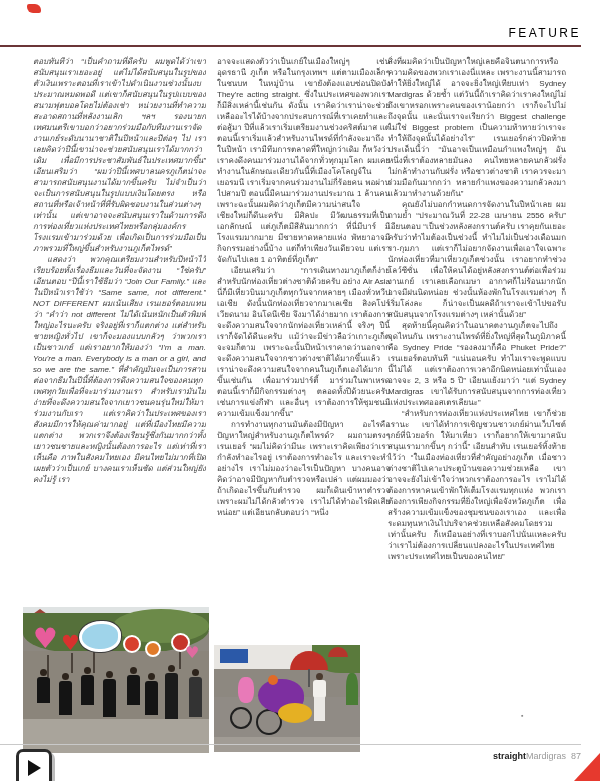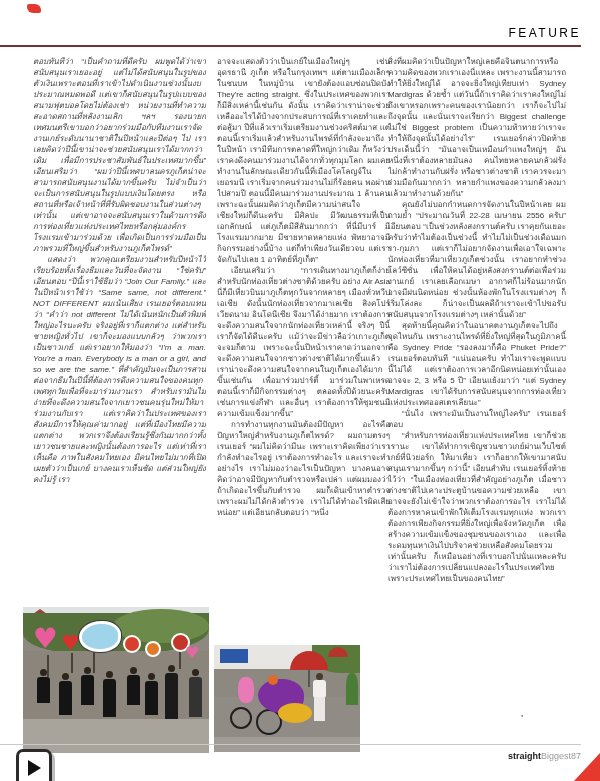--- a/index.html
+++ b/index.html
@@ -33,21 +33,21 @@
   .wheel{position:absolute;border:2px solid #1f1f1f;border-radius:50%;background:transparent;}
   
   .play-button{position:absolute;left:16px;top:749px;width:30px;height:34px;background:#ffffff;
                border:3px solid #2b2b2b;border-radius:7px;box-shadow:3px 3px 0 #bdbdbd;cursor:pointer;}
   .play-triangle{position:absolute;left:9px;top:8px;width:0;height:0;
                  border-left:13px solid #111;border-top:8px solid transparent;border-bottom:8px solid transparent;}
   
   .footer-rule{position:absolute;left:0;top:744px;width:581px;height:1px;background:#c9c9c9;}
   .footer{position:absolute;top:751px;right:19px;font-size:9px;color:#9a9a9a;}
   .footer .brand-bold{font-weight:bold;color:#1c1c1c;}
-  .footer .pagenum{}
+  .footer .pagenum{margin-left:5px;}
   .corner-triangle{position:absolute;right:0;bottom:0;width:0;height:0;
                    border-left:26px solid transparent;border-bottom:28px solid #e6392e;}
 </style>
 </head>
 <body>
 
 <div class="page">
 
   <div class="corner-logo"></div>
   <div class="feature-label">FEATURE</div>
@@ -61,21 +61,20 @@
   <div class="col col2">
     <p>อาจจะแสดงตัวว่าเป็นเกย์ในเมืองใหญ่ๆ เช่น อุดรธานี ภูเก็ต หรือในกรุงเทพฯ แต่ตามเมืองเล็กๆ ในชนบท ในหมู่บ้าน เขายังต้องแอบซ่อนปิดบัง They're acting straight. ซึ่งในประเทศของพวกเราก็มีสิ่งเหล่านี้เช่นกัน ดังนั้น เราคิดว่าเราน่าจะช่วยเหลืออะไรได้บ้างจากประสบการณ์ที่เราเคยทำและต่อสู้มา ปีที่แล้วเราเริ่มเตรียมงานช่วงคริสต์มาส แต่ตอนนี้เราเริ่มแล้วสำหรับงานไพรด์ที่กำลังจะมาถึงในปีหน้า เรามีทีมการตลาดที่ใหญ่กว่าเดิม ก็หวังว่าเราคงดึงคนมาร่วมงานได้จากทั่วทุกมุมโลก ผมเคยทำงานในลักษณะเดียวกันนี้ที่เมืองโคโลญจ์ในเยอรมนี เราเริ่มจากคนร่วมงานไม่กี่ร้อยคน พอผ่านไปสามปี ตอนนี้มีคนมาร่วมงานประมาณ 1 ล้านคน เพราะฉะนั้นผมคิดว่าภูเก็ตมีความน่าสนใจ เชียงใหม่ก็ดีนะครับ มีศิลปะ มีวัฒนธรรมที่เป็นเอกลักษณ์ แต่ภูเก็ตมีสีสันมากกว่า ที่นี่มีบาร์ มีโรงแรมมากมาย มีชายหาดหลายแห่ง พัทยาอาจมีกิจกรรมอย่างนี้บ้าง แต่ก็ทำเพียงวันเดียวจบ แต่เราจัดกันไปเลย 1 อาทิตย์ที่ภูเก็ต”</p>
     <p class="indent">เอียนเสริมว่า “การเดินทางมาภูเก็ตก็ง่ายสำหรับนักท่องเที่ยวต่างชาติด้วยครับ อย่าง Air Asia นี่ก็มีเที่ยวบินมาภูเก็ตทุกวันจากหลายๆ เมืองทั่วทวีปเอเชีย ดังนั้นนักท่องเที่ยวจากมาเลเซีย สิงคโปร์ เวียดนาม อินโดนีเซีย จึงมาได้ง่ายมาก เราต้องการจะดึงความสนใจจากนักท่องเที่ยวเหล่านี้ จริงๆ ปีนี้ เราก็จัดได้ดีนะครับ แม้ว่าจะมีข่าวลือว่าเกาะภูเก็ตจะจมก็ตาม เพราะฉะนั้นปีหน้าเราคาดว่านอกจากจะดึงความสนใจจากชาวต่างชาติได้มากขึ้นแล้ว เราน่าจะดึงความสนใจจากคนในภูเก็ตเองได้มากขึ้นเช่นกัน เพื่อมาร่วมปาร์ตี้ มาร่วมในพาเหรด ตอนนี้เราก็มีกิจกรรมต่างๆ ตลอดทั้งปีด้วยนะครับ เช่นการแข่งกีฬา และอื่นๆ เราต้องการให้ชุมชนมีความเข้มแข็งมากขึ้น”</p>
     <p class="indent">การทำงานทุกงานมันต้องมีปัญหา อะไรคือปัญหาใหญ่สำหรับงานภูเก็ตไพรด์? ผมถามตรงๆ เรนเยอร์ “ผมไม่คิดว่ามีนะ เพราะเราคิดเพียงว่าเรากำลังทำอะไรอยู่ เราต้องการทำอะไร และเราจะทำอย่างไร เราไม่มองว่าอะไรเป็นปัญหา บางคนอาจคิดว่าอาจมีปัญหากับตำรวจหรือเปล่า แต่ผมมองว่าถ้าเกิดอะไรขึ้นกับตำรวจ ผมก็เดินเข้าหาตำรวจ เพราะผมไม่ได้กลัวตำรวจ เราไม่ได้ทำอะไรผิดเสียหน่อย” แต่เอียนกลับตอบว่า “หนึ่ง</p>
   </div>
 
   <div class="col col3">
     <p>สิ่งที่ผมคิดว่าเป็นปัญหาใหญ่เลยคือจินตนาการหรือความคิดของพวกเราเองนี่แหละ เพราะงานนี้สามารถทำให้ยิ่งใหญ่ได้ อาจจะยิ่งใหญ่เทียบเท่า Sydney Mardigras ด้วยซ้ำ แต่วันนี้ถ้าเราคิดว่าเราคงใหญ่ไม่ถึงเขาหรอกเพราะคนของเราน้อยกว่า เราก็จะไปไม่ถึงจุดนั้น และนั่นเราจะเรียกว่า Biggest challenge ไม่ใช่ Biggest problem เป็นความท้าทายว่าเราจะทำให้ถึงจุดนั้นได้อย่างไร” เรนเยอร์กล่าวปิดท้ายประเด็นนี้ว่า “มันอาจเป็นเหมือนกำแพงใหญ่ๆ อันหนึ่งที่เราต้องทลายมันลง คนไทยหลายคนกลัวฝรั่ง ไม่กล้าทำงานกับฝรั่ง หรือชาวต่างชาติ เราควรจะมาร่วมมือกันมากกว่า ทลายกำแพงของความกลัวลงมาแล้วมาทำงานด้วยกัน”</p>
     <p class="indent">คุณยังไม่บอกกำหนดการจัดงานในปีหน้าเลย ผมถามย้ำ “ประมาณวันที่ 22-28 เมษายน 2556 ครับ” เอียนตอบ “เป็นช่วงหลังสงกรานต์ครับ เราคุยกันเยอะครับว่าทำไมต้องเป็นช่วงนี้ ทำไมไม่เป็นช่วงเดือนมกรา-กุมภา แต่เราก็ไม่อยากจัดงานเพื่อเอาใจเฉพาะนักท่องเที่ยวที่มาเที่ยวภูเก็ตช่วงนั้น เราอยากทำช่วงโลว์ซีซั่น เพื่อให้คนได้อยู่หลังสงกรานต์ต่อเพื่อร่วมงานเกย์ เราเลยเลือกเมษา อากาศก็ไม่ร้อนมากนัก อาจมีฝนนิดหน่อย ช่วงนั้นห้องพักในโรงแรมต่างๆ ก็เริ่มโล่งละ ก็น่าจะเป็นผลดีถ้าเราจะเข้าไปขอรับสนับสนุนจากโรงแรมต่างๆ เหล่านั้นด้วย”</p>
     <p class="indent">สุดท้ายนี้คุณคิดว่าในอนาคตงานภูเก็ตจะไปถึงจุดไหนกัน เพราะงานไพรด์ที่ยิ่งใหญ่ที่สุดในภูมิภาคนี้คือ Sydney Pride “รองลงมาก็คือ Phuket Pride?” เรนเยอร์ตอบทันที “แน่นอนครับ ทำไมเราจะพูดแบบนี้ไม่ได้ แต่เราต้องการเวลาอีกนิดหน่อยเท่านั้นเอง อาจจะ 2, 3 หรือ 5 ปี” เอียนแย้งมาว่า “แต่ Sydney Mardigras เขาได้รับการสนับสนุนจากการท่องเที่ยวแห่งประเทศออสเตรเลียนะ”</p>
-    <p class="indent">“นั่นไง เพราะมันเป็นงานใหญ่ไงครับ” เรนเยอร์ตอบ</p>
     <p class="indent">“สำหรับการท่องเที่ยวแห่งประเทศไทย เขาก็ช่วยเรานะ เขาได้ทำการเชิญชวนชาวเกย์ผ่านเว็บไซต์เกย์ที่นิวยอร์ก ให้มาเที่ยว เราก็อยากให้เขามาสนับสนุนเรามากขึ้นๆ กว่านี้” เอียนสำทับ เรนเยอร์ทิ้งท้ายไว้ว่า “ในเมืองท่องเที่ยวที่สำคัญอย่างภูเก็ต เมื่อชาวต่างชาติไปเคาะประตูบ้านขอความช่วยเหลือ เขาอาจจะยังไม่เข้าใจว่าพวกเราต้องการอะไร เราไม่ได้ต้องการหาคนเข้าพักให้เต็มโรงแรมทุกแห่ง พวกเราต้องการเพียงกิจกรรมที่ยิ่งใหญ่เพื่อจังหวัดภูเก็ต เพื่อสร้างความเข้มแข็งของชุมชนของเราเอง และเพื่อระดมทุนหาเงินไปบริจาคช่วยเหลือสังคมโดยรวมเท่านั้นครับ ก็เหมือนอย่างที่เราบอกไปนั่นแหละครับว่าเราไม่ต้องการเปลี่ยนแปลงอะไรในประเทศไทย เพราะประเทศไทยเป็นของคนไทย”</p>
   </div>
   <span class="end-mark">▪</span>
 
   <div class="photo photo-left">
     <div class="abs" style="left:0;top:0;width:186px;height:24px;background:#dfe3e3;"></div>
     <div class="abs" style="left:0;top:2px;width:34px;height:12px;background:#9c4436;clip-path:polygon(0 100%,50% 0,100% 100%);"></div>
     <div class="abs" style="left:0;top:6px;width:186px;height:40px;background:#55703a;border-radius:0 0 40% 30%/0 0 60% 50%;"></div>
     <div class="abs" style="left:90px;top:2px;width:96px;height:34px;background:#6c8a49;border-radius:50%;"></div>
     <div class="abs" style="left:0;top:44px;width:186px;height:68px;background:#8b857b;"></div>
@@ -151,18 +150,18 @@
     <div class="abs" style="left:100px;top:52px;width:11px;height:24px;background:#eae8e4;"></div>
     <div class="abs" style="left:132px;top:28px;width:12px;height:32px;background:#4a7d35;border-radius:40% 40% 0 0;"></div>
   </div>
 
   <div class="play-button">
     <div class="play-triangle"></div>
   </div>
 
   <div class="footer-rule"></div>
   <div class="footer">
-    <span class="brand-bold">straight</span><span>Biggest</span><span class="pagenum">87</span>
+    <span class="brand-bold">straight</span><span>Mardigras</span><span class="pagenum">87</span>
   </div>
 
   <div class="corner-triangle"></div>
 
 </div>
 
 </body></html>

